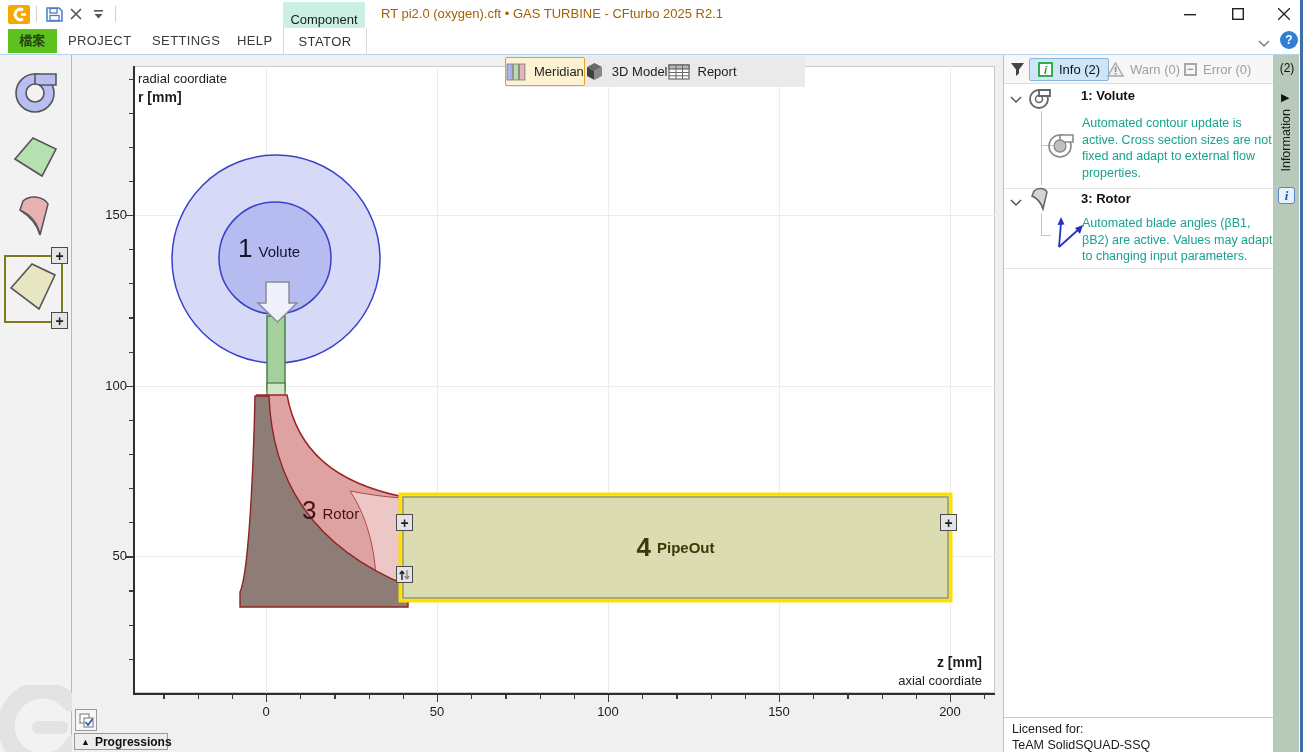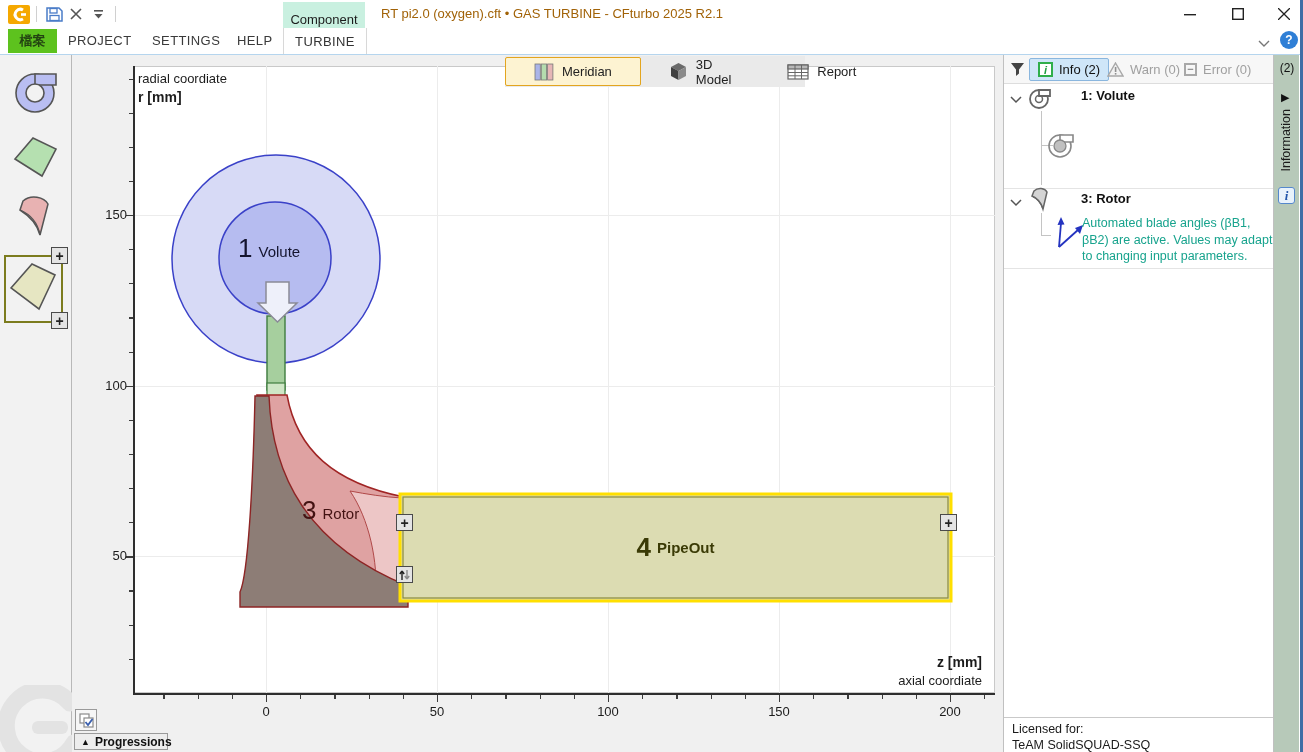--- a/index.html
+++ b/index.html
@@ -45,21 +45,21 @@
   .axisline{position:absolute;background:#2e2e2e;}
   .tick{position:absolute;background:#3c3c3c;}
   .ticklabel{position:absolute;font-size:13px;color:#1c1c1c;}
   .ticklabel.x{width:40px;text-align:center;}
   .ticklabel.y{width:35px;text-align:right;}
   #ylab{position:absolute;left:66px;top:15px;line-height:18px;}
   #ylab b{font-size:14px;}
   #xlab{position:absolute;left:710px;top:598px;width:200px;text-align:right;line-height:18px;}
   #xlab b{font-size:14px;}
   #view-tabs{position:absolute;left:433px;top:1px;width:300px;height:31px;background:#eaeaea;display:flex;align-items:center;}
-  .vtab{height:29px;display:flex;align-items:center;padding:0 28px;color:#222;}
+  .vtab{height:29px;display:flex;align-items:center;padding:0 0;color:#222;}
   .vtab.active{background:#fdf3d2;border:1.5px solid #e3a51f;box-sizing:border-box;border-radius:2px;}
   .vtab .ic{margin-right:8px;display:flex;}
   .shape-label{position:absolute;display:flex;align-items:baseline;pointer-events:none;}
   .shape-label .num{font-size:26px;}
   .shape-label .nm{font-size:15px;margin-left:6px;}
   #pipeout-label{left:328px;top:439px;width:551px;height:107px;display:flex;align-items:center;justify-content:center;color:#3b3b06;font-weight:bold;}
   #volute-label{left:166px;top:178px;color:#14142e;}
   #rotor-label{left:230px;top:440px;color:#431212;}
   #progress-btn{position:absolute;left:3px;top:654px;width:22px;height:22px;background:#f6f6f6;border:1px solid #9a9a9a;box-sizing:border-box;display:flex;align-items:center;justify-content:center;}
   #progressions{position:absolute;left:2px;top:678px;width:94px;height:17px;background:#ededed;border:1px solid #9a9a9a;box-sizing:border-box;display:flex;align-items:center;padding-left:6px;font-weight:bold;font-size:12px;color:#111;}
@@ -137,21 +137,21 @@
           <path d="M0,0 L12,12 M12,0 L0,12" stroke="#222" stroke-width="1.3"></path>
         </svg>
       </div>
   </div>
 
   <div class="abs" id="menubar">
     <div id="file-btn">檔案</div>
     <span class="menu-item" style="left:68px;">PROJECT</span>
     <span class="menu-item" style="left:152px;">SETTINGS</span>
     <span class="menu-item" style="left:237px;">HELP</span>
-    <div id="stator-tab">TURBINE</div>
+    <div id="stator-tab">STATOR</div>
     <span class="abs" style="left:1258px;top:8px;">
       <svg width="12" height="8">
           <polyline points="1,1 6,6 11,1" fill="none" stroke="#777" stroke-width="1.4"></polyline>
         </svg></span>
     <div id="help-btn">?</div>
   </div>
   <div class="abs" id="blue-line"></div>
 
   <div class="abs" id="toolbar">
     <div class="tool" style="left:10px;top:8px;">
@@ -387,20 +387,21 @@
         </svg></span>
     <div class="entry-title" style="left:77px;top:33px;">1: Volute</div>
     <div class="treeline" style="left:37px;top:56px;width:1px;height:74px;"></div>
     <div class="treeline" style="left:37px;top:90px;width:12px;height:1px;"></div>
     <span class="abs" style="left:42px;top:74px;">
       <svg width="30" height="32">
           <circle cx="14" cy="17" r="11" fill="none" stroke="#888" stroke-width="1.6"></circle>
         <path d="M14,6 h13 v7 h-13 z" fill="#fff" stroke="#888" stroke-width="1.6"></path>
         <circle cx="14" cy="17" r="6" fill="#c0c0c0" stroke="#888" stroke-width="1.3"></circle>
         </svg></span>
+    <div class="msg" style="top:60px;">Automated contour update is active. Cross section sizes are not fixed and adapt to external flow properties.</div>
     <div class="sep" style="top:133px;"></div>
 
     <span class="abs" style="left:6px;top:140px;">
       <svg width="12" height="8">
           <polyline points="1,1 6,6 11,1" fill="none" stroke="#555" stroke-width="1.5"></polyline>
         </svg></span>
     <span class="abs" style="left:24px;top:131px;">
       <svg width="24" height="26">
           <path d="M6,5 C10,1 17,2 19,6 L15,23 C13,16 9,12 4,10 Z" fill="#d4d4d4" stroke="#666" stroke-width="1.5"></path>
         <path d="M4,10 C10,13 13,17 15,23" fill="none" stroke="#666" stroke-width="1.2"></path>

